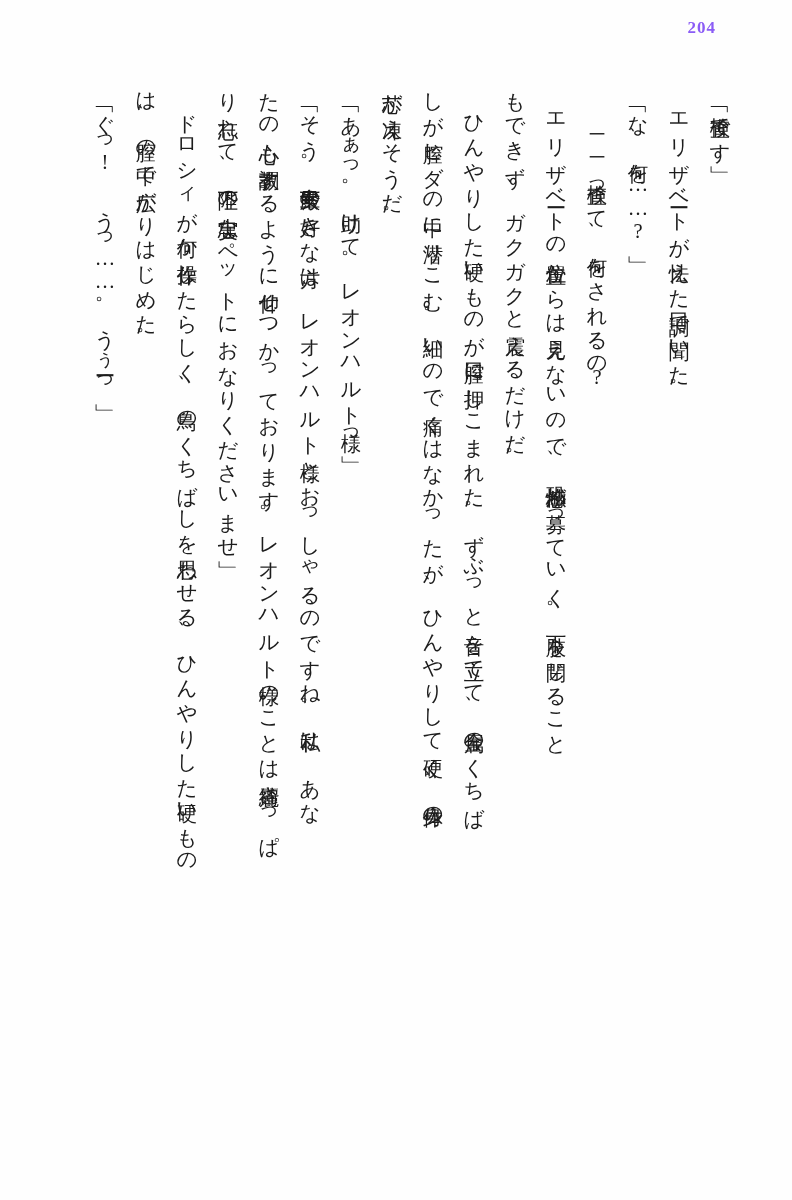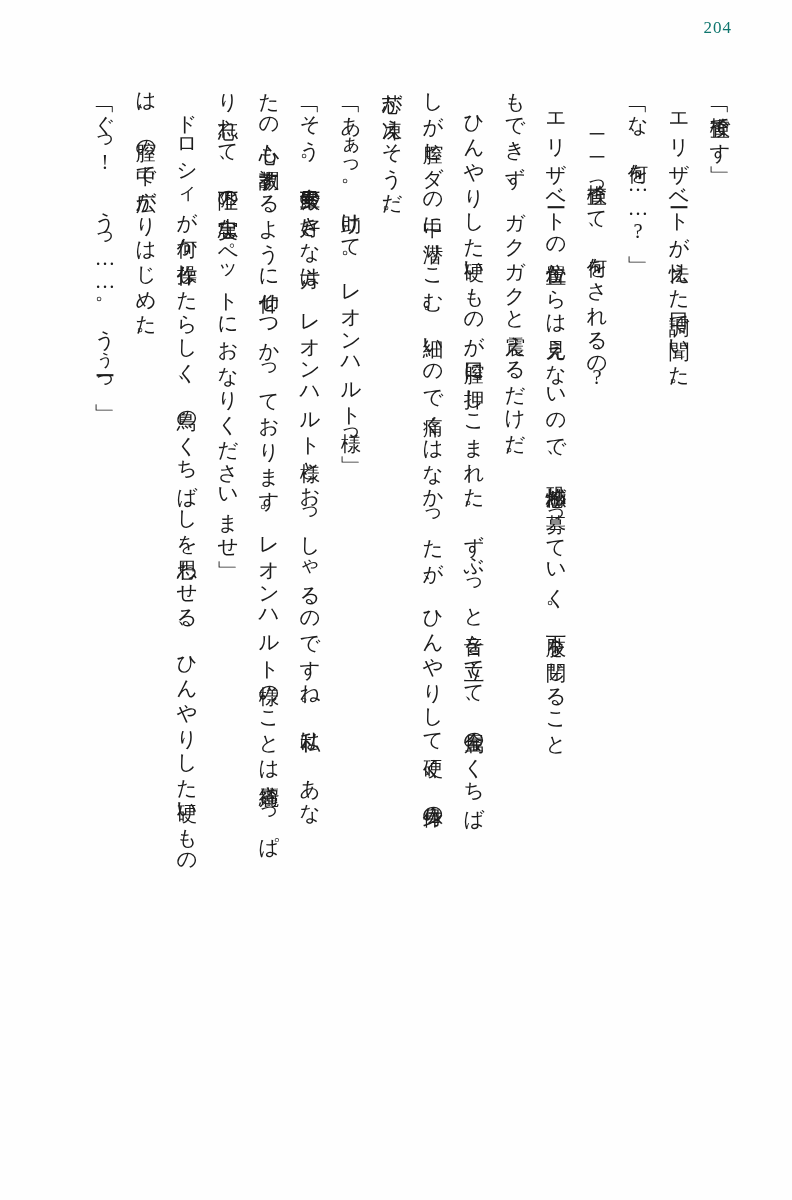--- a/index.html
+++ b/index.html
@@ -16,26 +16,26 @@
     overflow: hidden;
   }
   .page {
     position: absolute;
     inset: 0;
     background: #fefefe;
   }
   .page-number {
     position: absolute;
     top: 18px;
-    right: 60px;
+    right: 76px;
     font-size: 17px;
-    font-weight: normal;
+    font-weight: bold;
     letter-spacing: 1px;
     font-family: "Liberation Serif", "DejaVu Serif", serif;
-    color: #0f766e;
+    color: #8b5cf6;
   }
   .body-text {
     position: absolute;
     top: 78px;
     right: 52px;
     left: 52px;
     bottom: 60px;
     display: flex;
     flex-direction: row-reverse;
     justify-content: flex-start;

